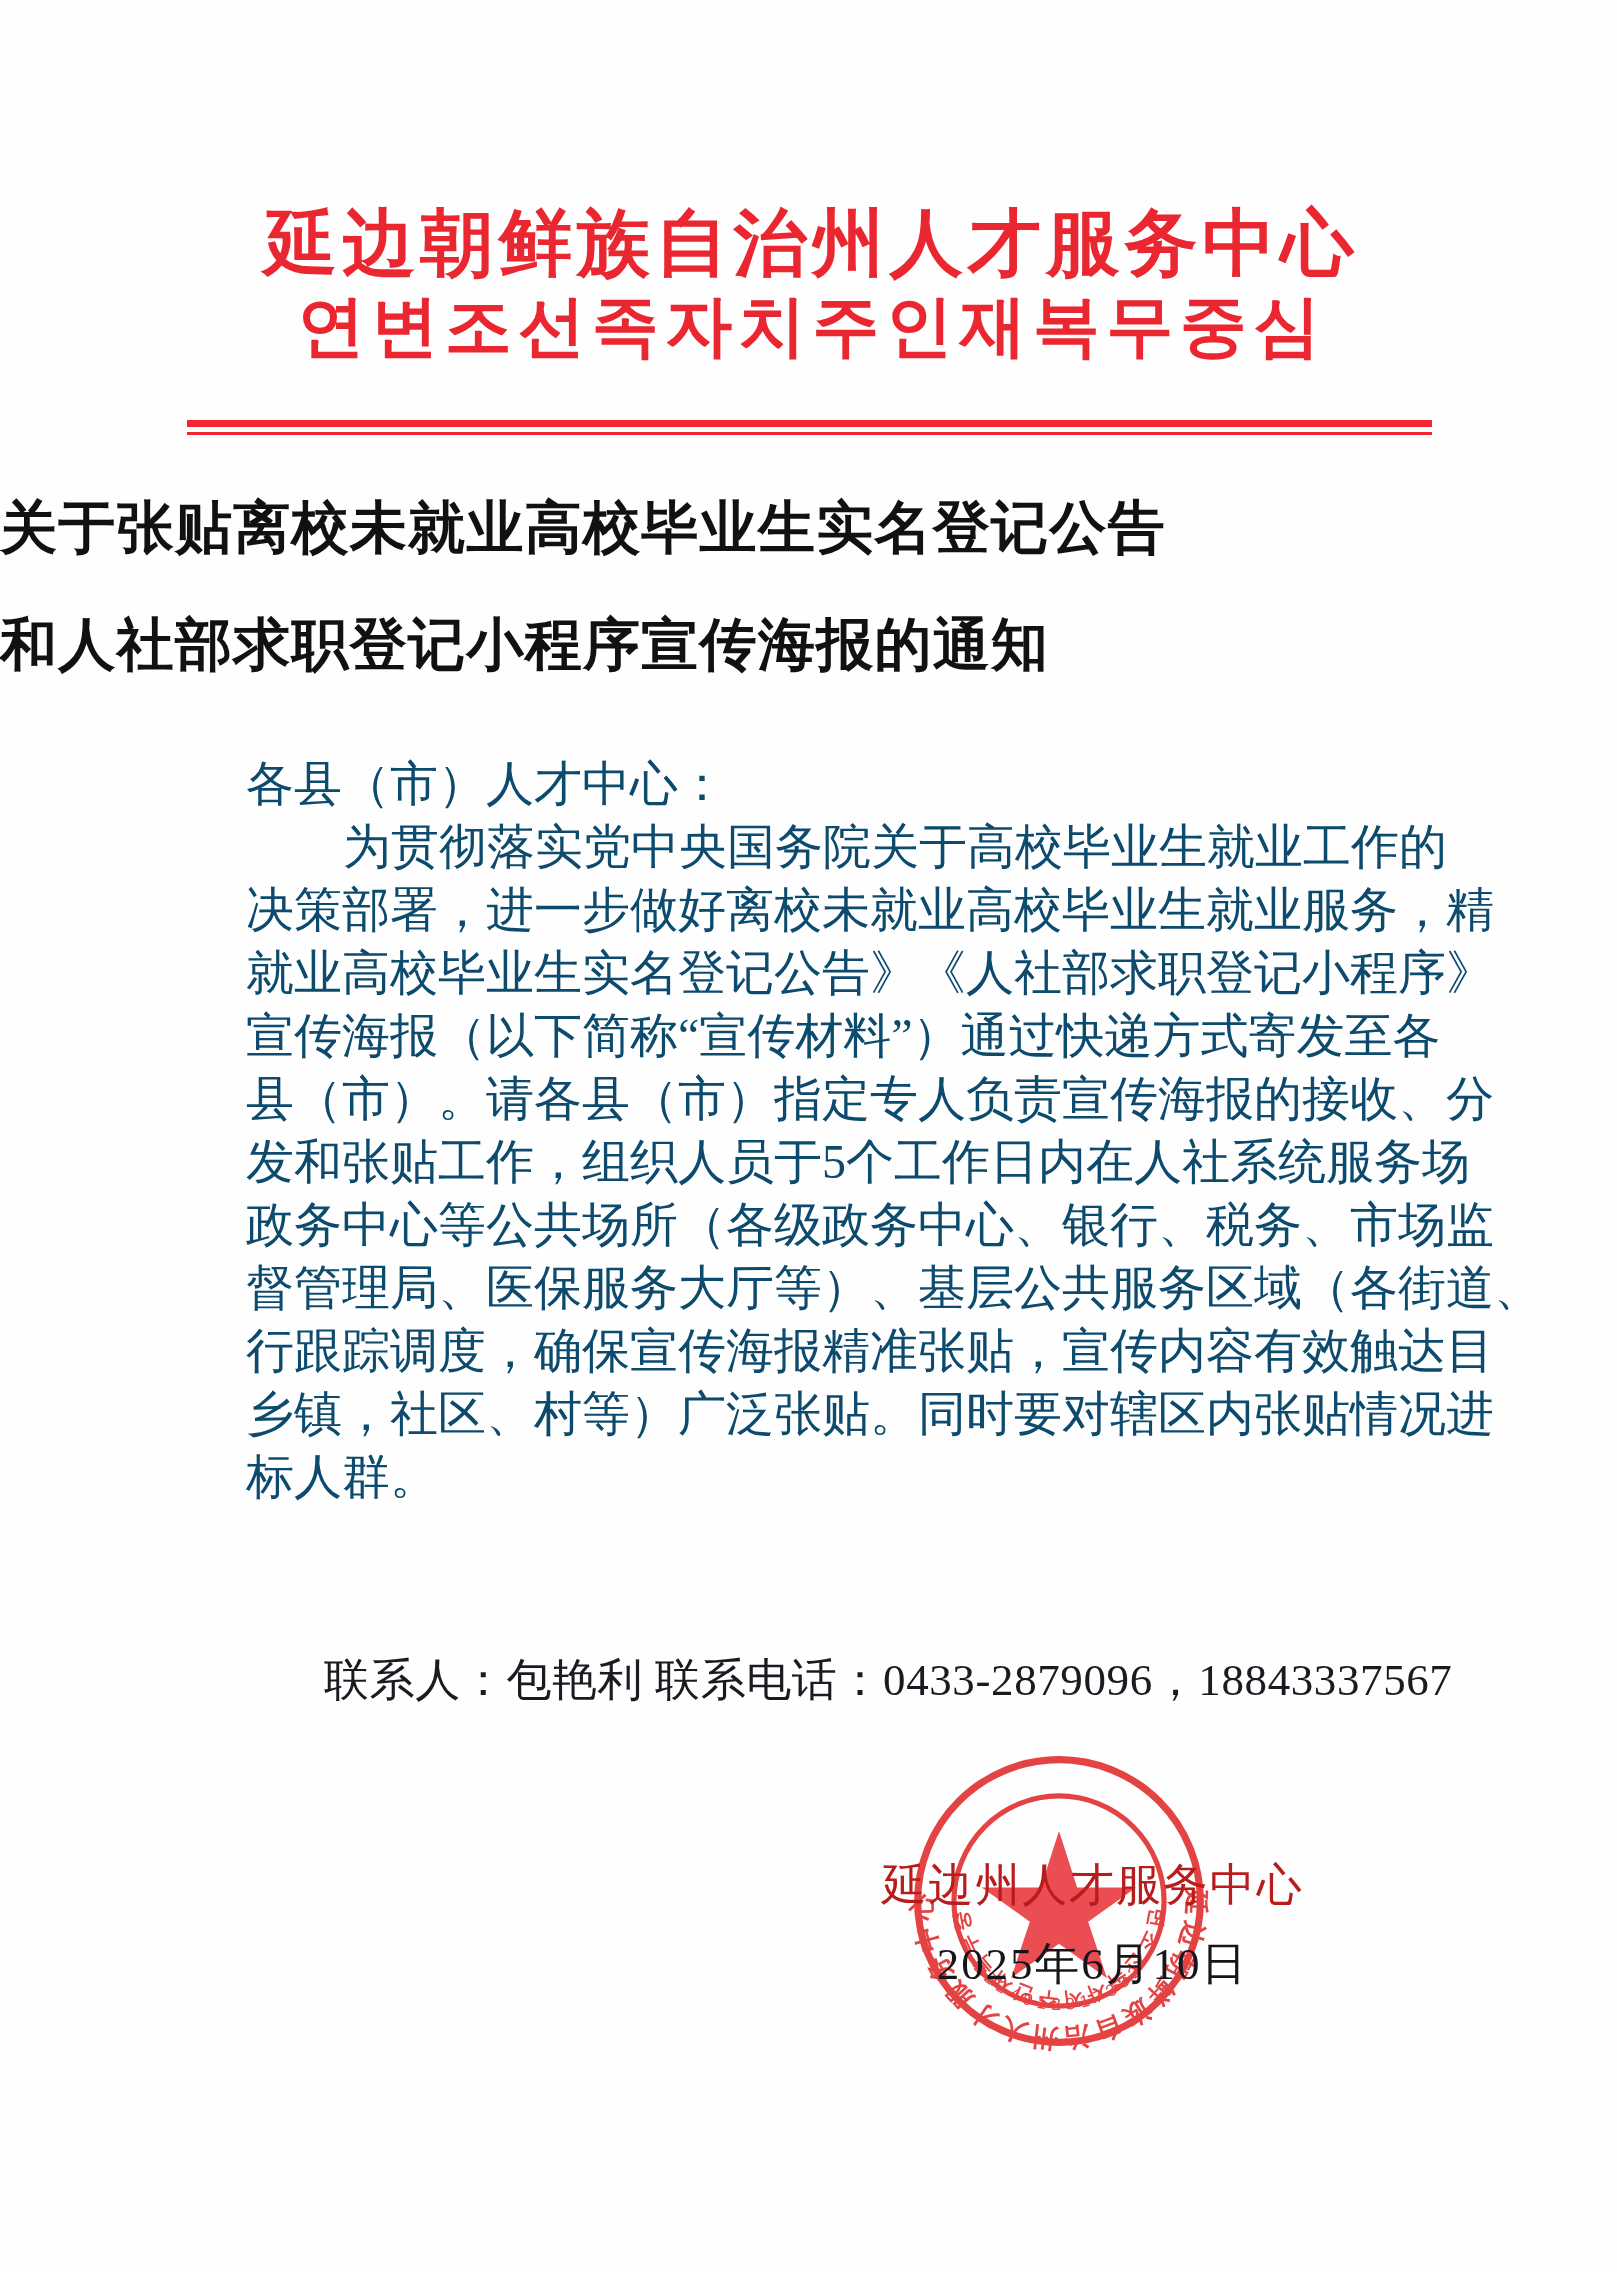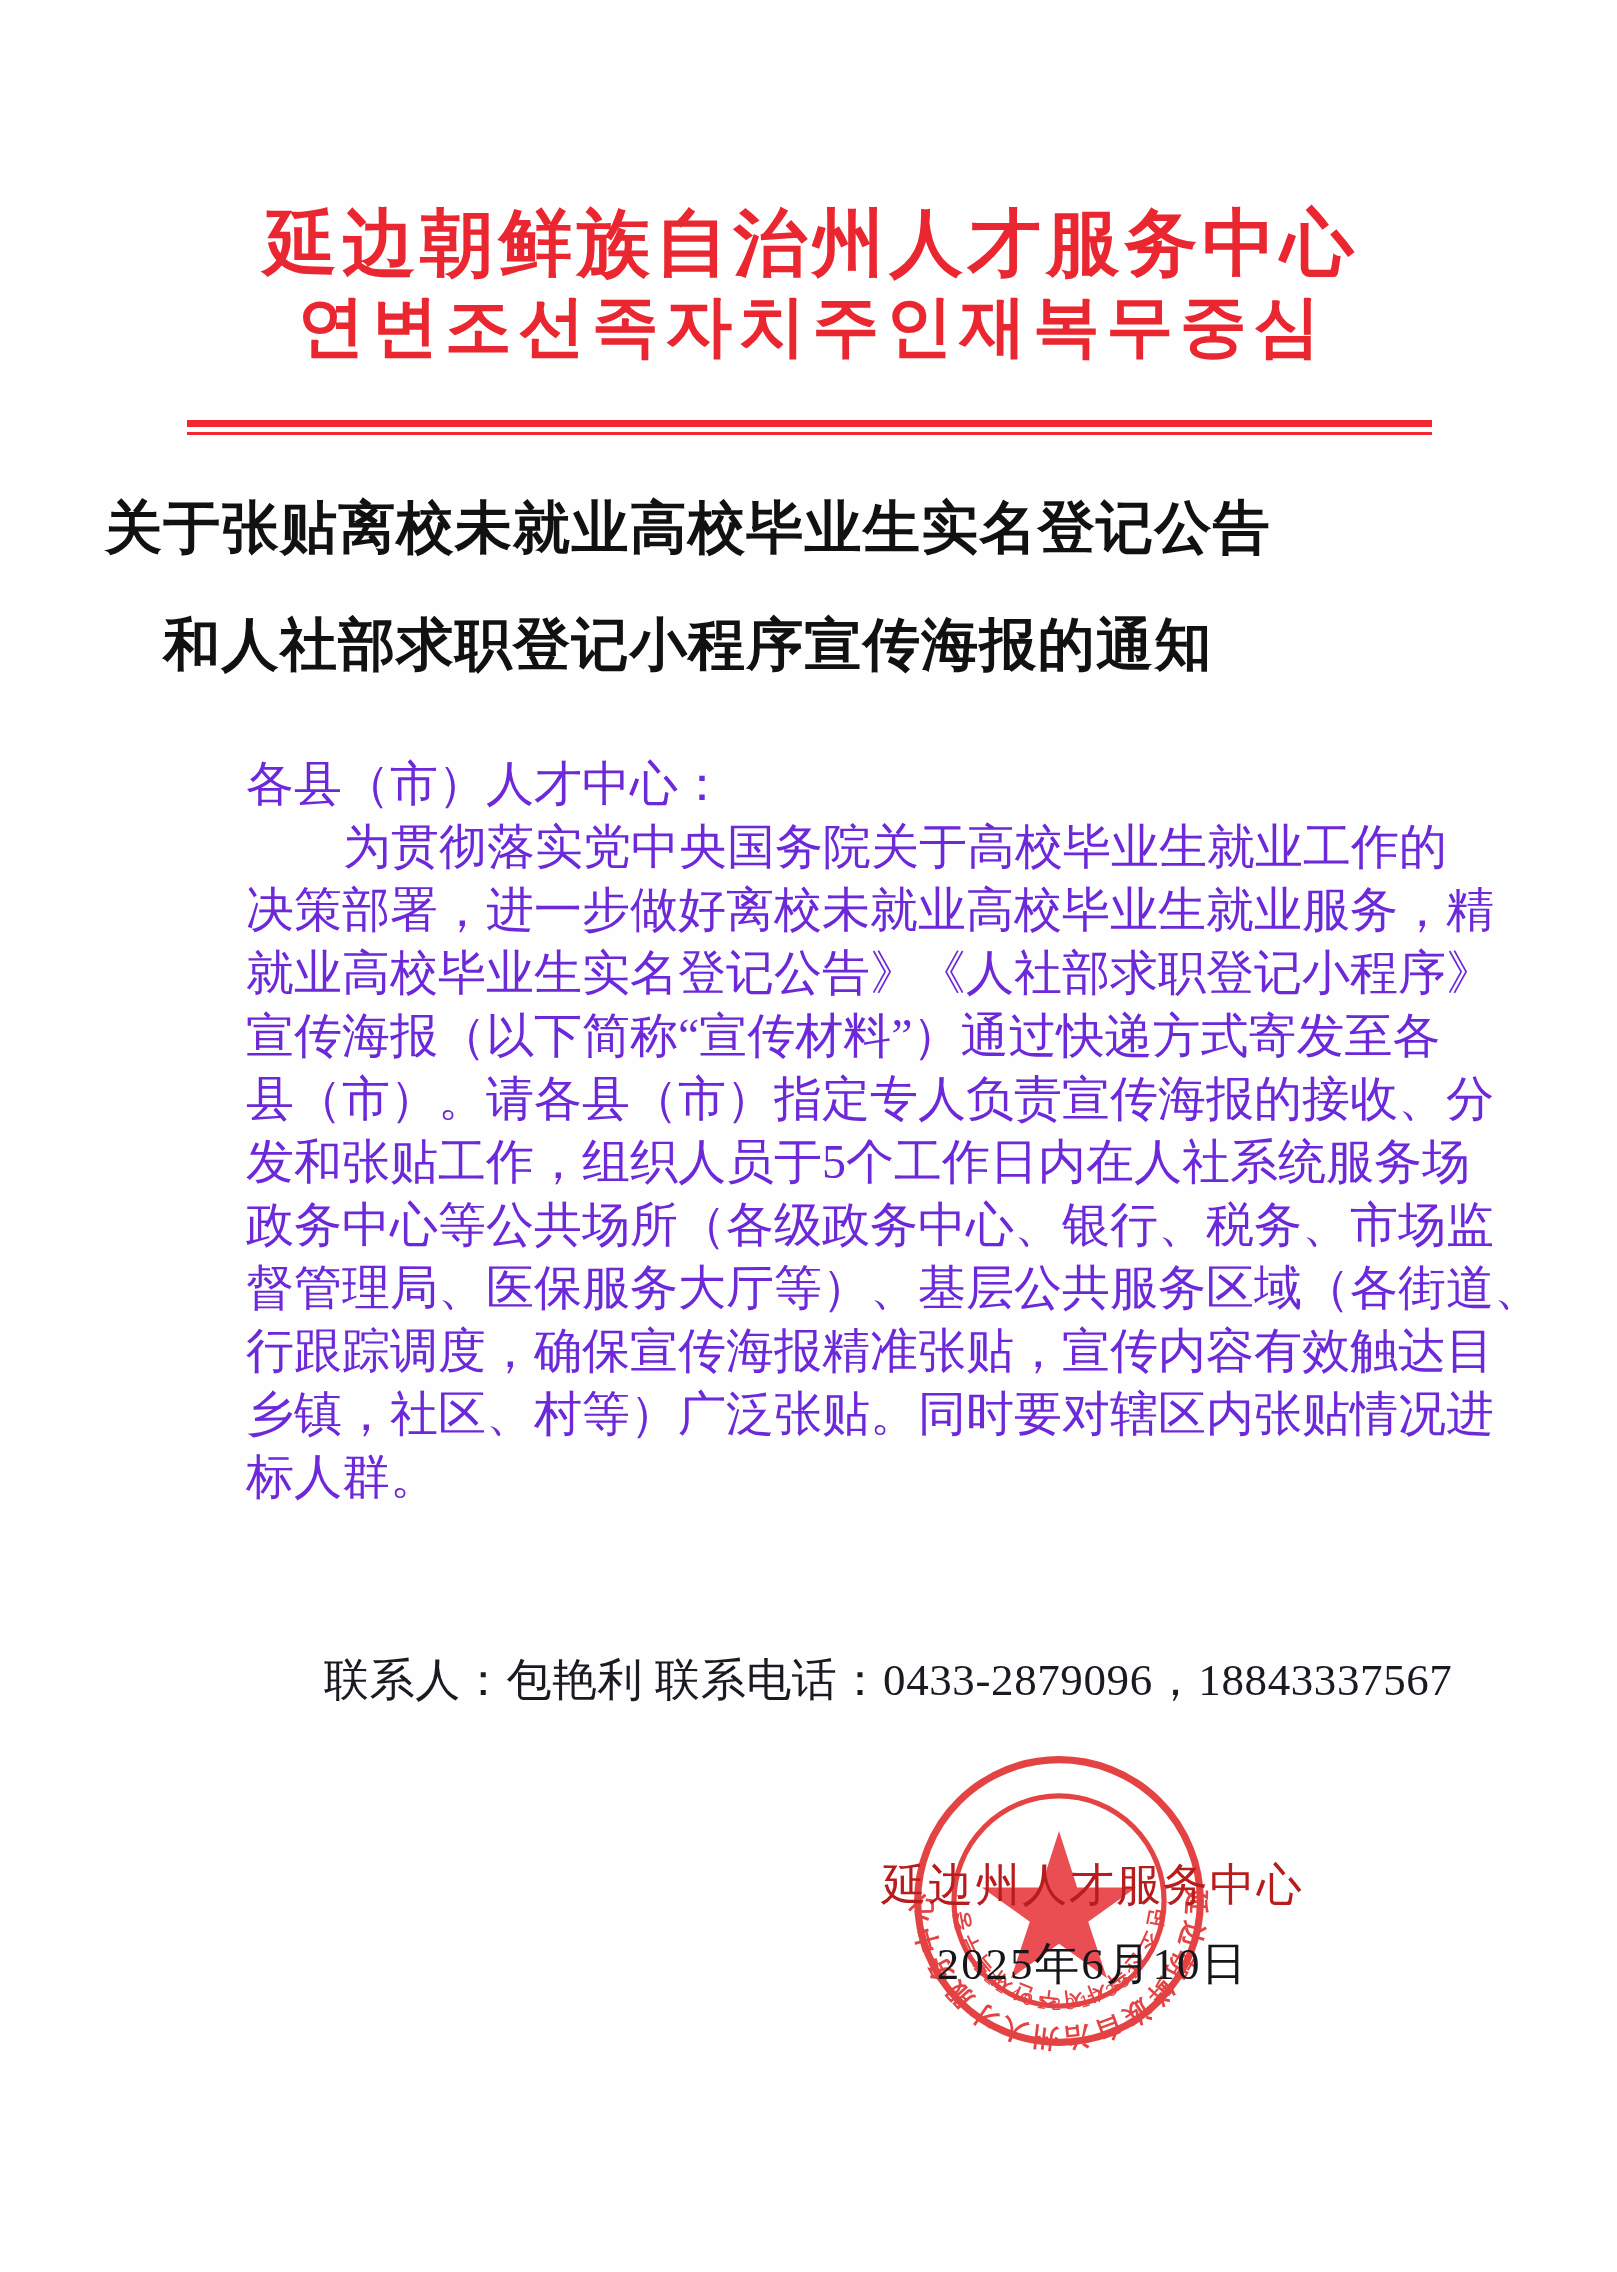--- a/index.html
+++ b/index.html
@@ -66,21 +66,21 @@
     background: #f22631;
     width: 100%;
   }
 
   
   .doc-title {
     position: absolute;
     left: 0;
     top: 499px;
     width: 1376px;
-    text-align: center;
+    text-align: left;
   }
   .title-line {
     font-family: "Liberation Serif", "DejaVu Serif", serif;
     font-weight: bold;
     font-size: 57px;
     color: #111111;
     letter-spacing: 1.3px;
     line-height: 1.0;
     white-space: nowrap;
   }
@@ -91,21 +91,21 @@
   
   .body-block {
     position: absolute;
     left: 246px;
     top: 752px;
     width: 1125px;
   }
   .body-line {
     font-family: "Liberation Serif", "DejaVu Serif", serif;
     font-size: 48px;
-    color: #6d28d9;
+    color: #0c4a6e;
     line-height: 63px;
     height: 63px;
     white-space: nowrap;
     letter-spacing: 0px;
   }
   .body-line.indent {
     text-indent: 97px;
   }
 
   

